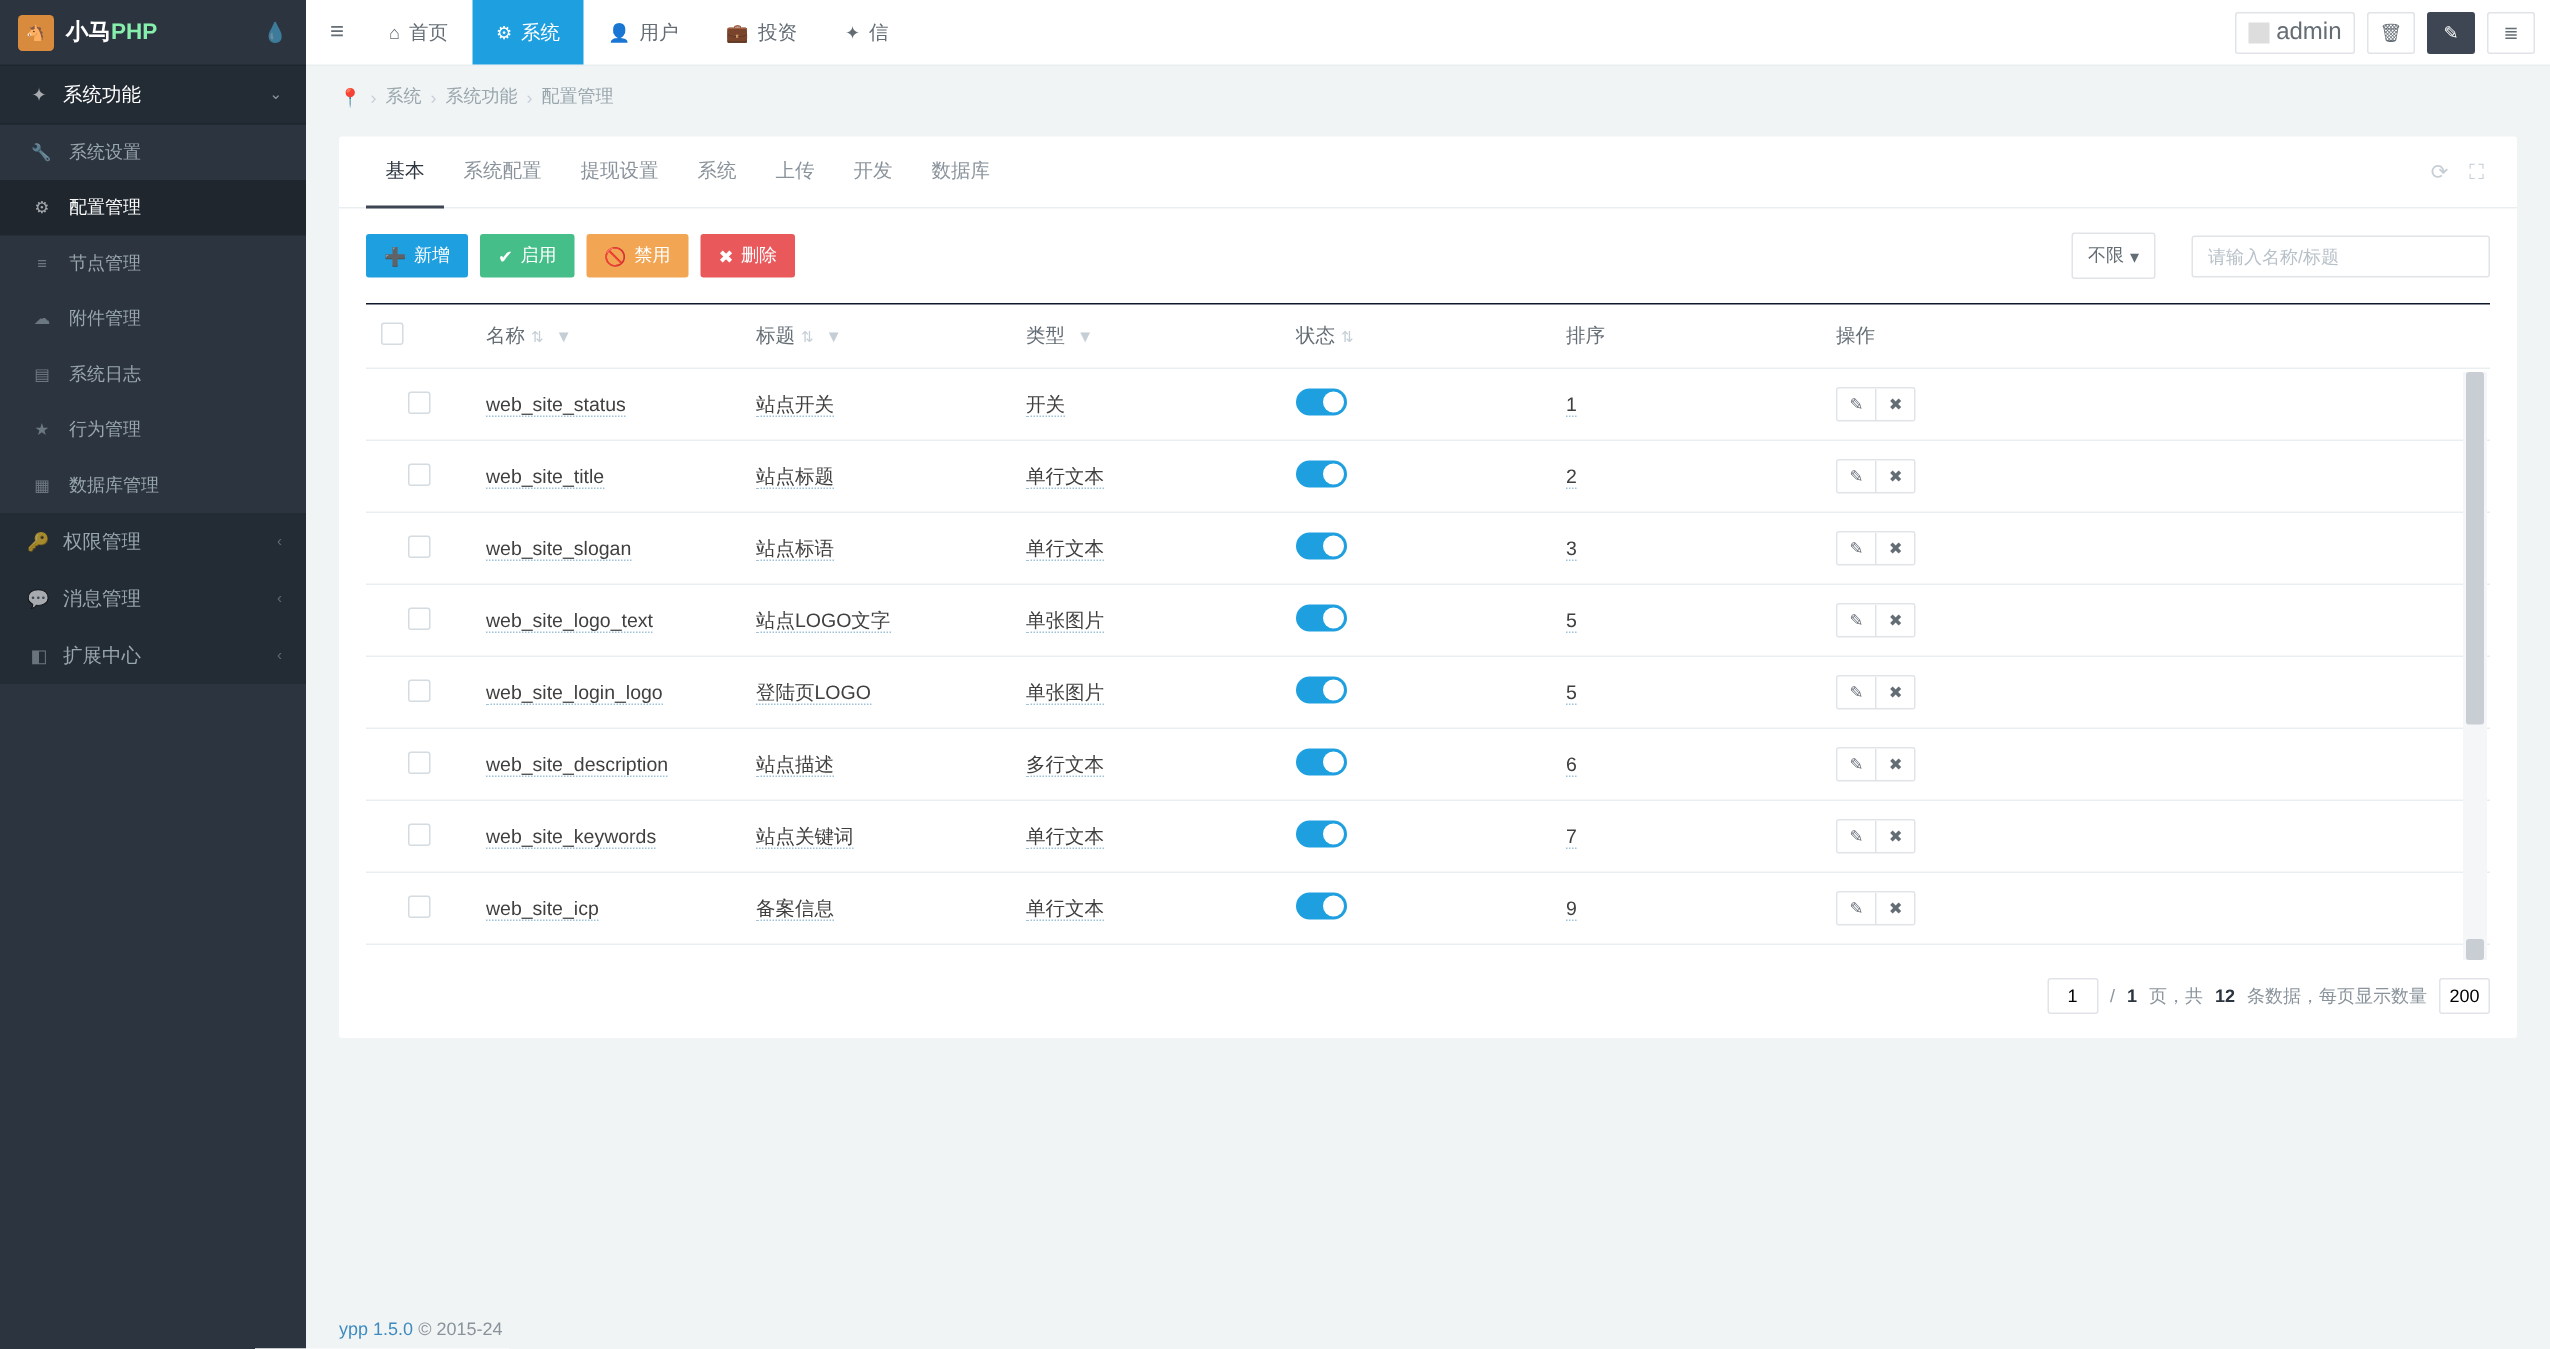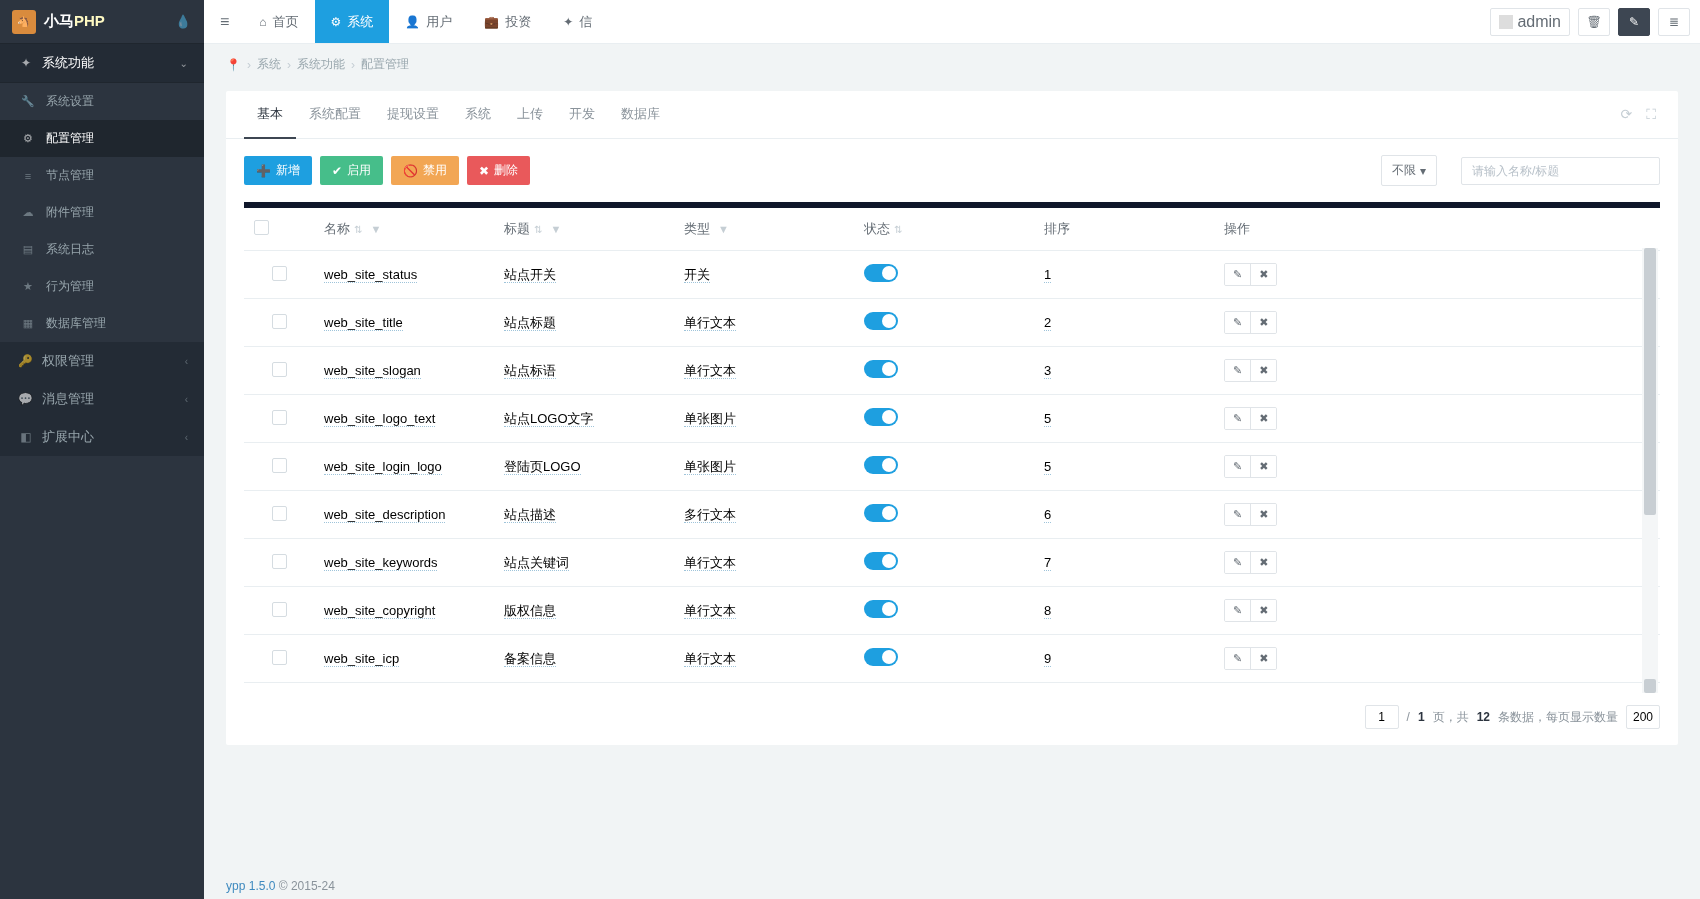--- a/index.html
+++ b/index.html
@@ -6,21 +6,21 @@
 body { font-family: "Microsoft YaHei", Arial, sans-serif; font-size: 13px; background: #f1f4f5; color: #646c74; }
 
 .app { display: flex; min-height: 100vh; }
 
 
 .sidebar { width: 204px; background: #2c343f; color: #98a6ad; flex-shrink: 0; }
 .logo-area { height: 44px; display: flex; align-items: center; padding: 0 12px; background: #2c343f; border-bottom: 1px solid #1f262e; }
 .logo-img { width: 24px; height: 24px; background: #d98b3d; border-radius: 3px; display: inline-flex; align-items: center; justify-content: center; color: #fff; font-size: 10px; margin-right: 8px; }
 .logo-text { font-size: 15px; font-weight: 600; }
 .logo-text .c1 { color: #fff; }
-.logo-text .c2 { color: #fef9c3; }
+.logo-text .c2 { color: #86efac; }
 .logo-right { margin-left: auto; color: #98a6ad; opacity: 0.5; font-size: 13px; }
 .nav-group { }
 .nav-item { display: flex; align-items: center; padding: 10px 16px; color: #98a6ad; cursor: pointer; font-size: 13px; }
 .nav-item.top { background: #232b35; color: #fff; border-bottom: 1px solid #1f262e; }
 .nav-item.top .arrow { margin-left: auto; font-size: 10px; opacity: 0.5; }
 .nav-item.active { background: #1f262e; color: #fff; }
 .nav-item .nicon { width: 20px; display: inline-block; text-align: center; margin-right: 6px; opacity: 0.6; font-size: 12px; }
 .nav-item.sub { padding-left: 40px; font-size: 12px; }
 .nav-item.sub .nicon { margin-left: -22px; margin-right: 8px; font-size: 11px; }
 .nav-item.section { background: #232b35; color: #98a6ad; }
@@ -60,26 +60,26 @@
 .btn-success { background: #46be8a; }
 .btn-warning { background: #f2a654; }
 .btn-danger { background: #e9595b; }
 .toolbar-right { margin-left: auto; display: flex; gap: 24px; align-items: center; }
 .filter-btn { padding: 6px 10px; border: 1px solid #e0e4e8; background: #fff; font-size: 12px; cursor: pointer; display: flex; align-items: center; gap: 4px; color: #646c74; border-radius: 2px; }
 .search-input { padding: 6px 10px; border: 1px solid #e0e4e8; font-size: 12px; width: 199px; color: #646c74; border-radius: 2px; }
 .search-input::placeholder { color: #b8c1c9; }
 
 .table-wrap { padding: 0 18px 10px; position: relative; }
 .table { width: 100%; border-collapse: collapse; }
-.table th { text-align: left; padding: 12px 10px; border-bottom: 1px solid #e9eef1; border-top: 6px solid #0f172a; font-weight: 400; color: #646c74; font-size: 13px; background: #fff; }
+.table th { text-align: left; padding: 12px 10px; border-bottom: 1px solid #e9eef1; border-top: 1px solid #0f172a; font-weight: 400; color: #646c74; font-size: 13px; background: #fff; }
 .table th .sort { color: #c5ced4; font-size: 10px; margin-left: 4px; cursor: pointer; }
 .table th .filtf { color: #c5ced4; font-size: 11px; margin-left: 8px; cursor: pointer; }
 .table td { padding: 12px 10px; border-bottom: 1px solid #e9eef1; font-size: 13px; vertical-align: middle; }
 .checkbox { width: 15px; height: 15px; border: 1px solid #d5dce1; background: #fff; display: inline-block; cursor: pointer; border-radius: 2px; }
-.linkc { color: #000000; border-bottom: 1px dotted #9fc4da; cursor: pointer; }
+.linkc { color: #404040; border-bottom: 1px dotted #9fc4da; cursor: pointer; }
 
 .switch { width: 34px; height: 18px; background: #1e9fe0; border-radius: 10px; position: relative; cursor: pointer; display: inline-block; }
 .switch::after { content: ""; width: 14px; height: 14px; background: #fff; border-radius: 50%; position: absolute; top: 2px; right: 2px; }
 
 .row-actions { display: inline-flex; border: 1px solid #e0e4e8; border-radius: 2px; overflow: hidden; }
 .row-actions span { padding: 4px 8px; cursor: pointer; font-size: 11px; color: #646c74; background: #fff; }
 .row-actions span + span { border-left: 1px solid #e0e4e8; }
 
 .col-chk { width: 70px; text-align: center; }
 .col-name { width: 180px; }
@@ -347,32 +347,20 @@
                   <td><span class="linkc">单行文本</span></td>
                   <td><span class="switch"></span></td>
                   <td><span class="linkc">7</span></td>
                   <td><span class="row-actions">
                       <span>✎</span>
                       <span>✖</span>
                     </span></td>
                 </tr>
                 <tr>
                   <td class="col-chk"><span class="checkbox"></span></td>
-                  <td><span class="linkc">web_site_copyright</span></td>
-                  <td><span class="linkc">版权信息</span></td>
-                  <td><span class="linkc">单行文本</span></td>
-                  <td><span class="switch"></span></td>
-                  <td><span class="linkc">8</span></td>
-                  <td><span class="row-actions">
-                      <span>✎</span>
-                      <span>✖</span>
-                    </span></td>
-                </tr>
-                <tr>
-                  <td class="col-chk"><span class="checkbox"></span></td>
                   <td><span class="linkc">web_site_icp</span></td>
                   <td><span class="linkc">备案信息</span></td>
                   <td><span class="linkc">单行文本</span></td>
                   <td><span class="switch"></span></td>
                   <td><span class="linkc">9</span></td>
                   <td><span class="row-actions">
                       <span>✎</span>
                       <span>✖</span>
                     </span></td>
                 </tr>

